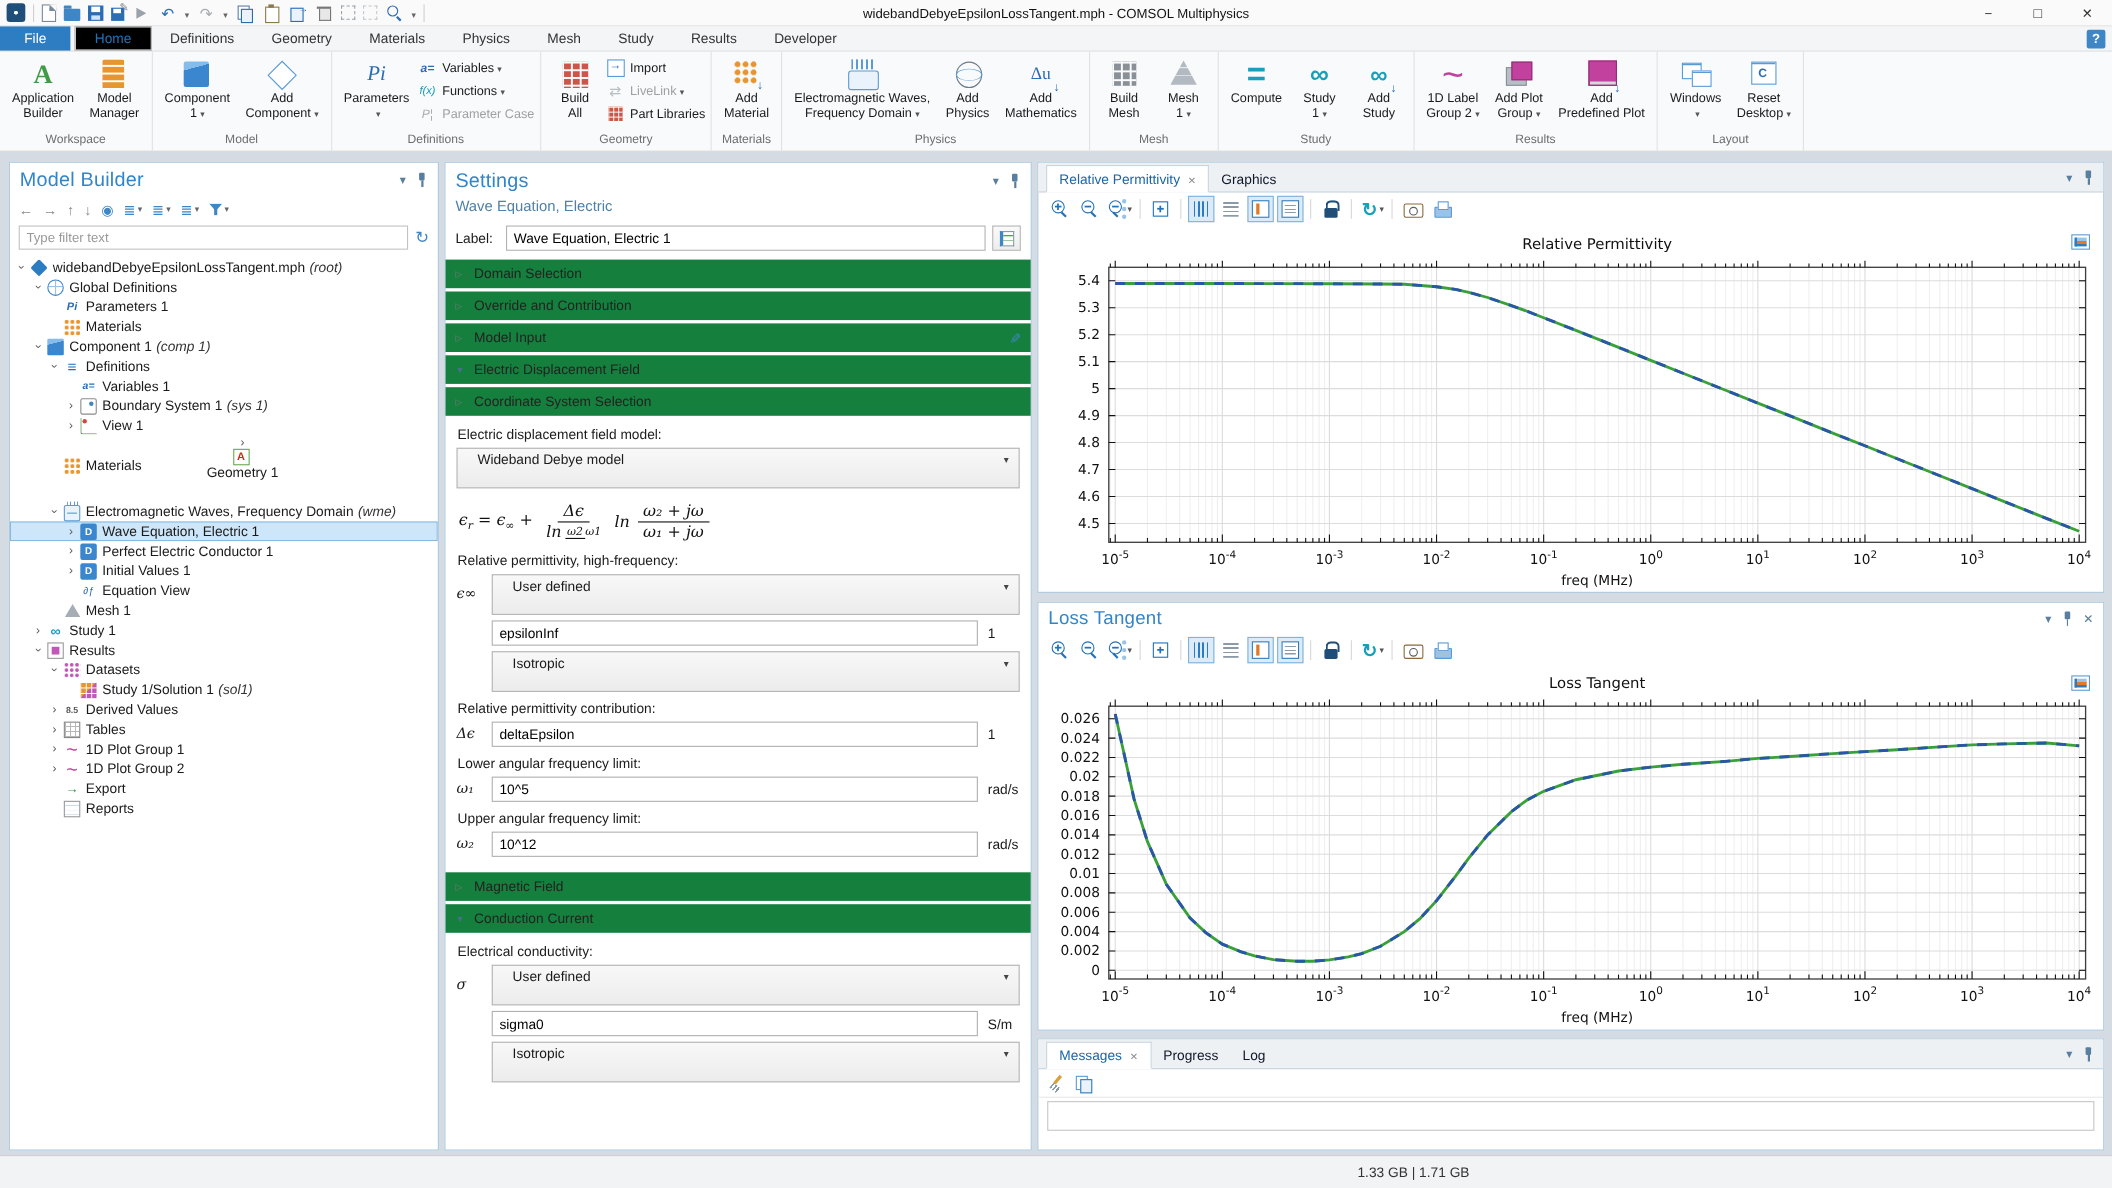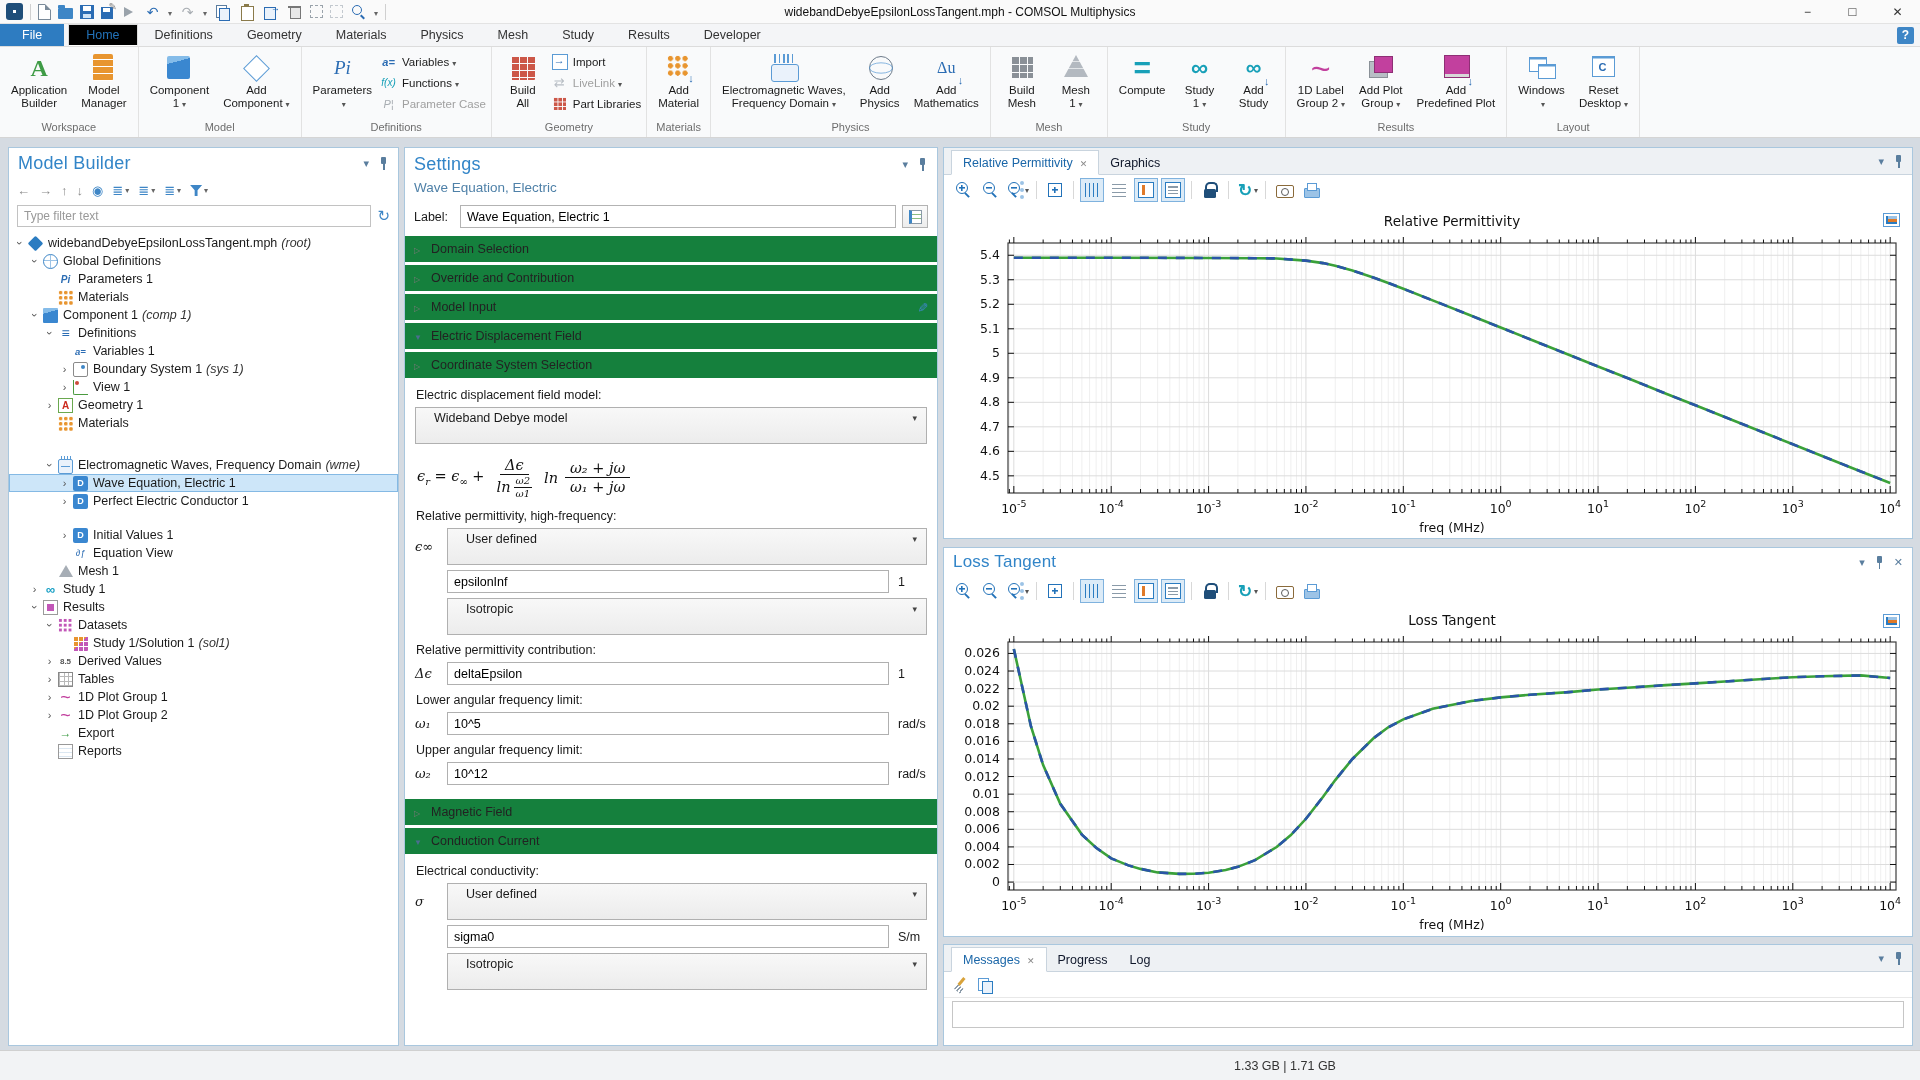--- a/index.html
+++ b/index.html
@@ -222,21 +222,21 @@
     display:flex; align-items:center; padding:0 9px 16px 18px; font-size:12.5px; }
   .fdrop .dar { margin-left:auto; font-size:9px; color:#444; }
   .frow input { flex:1; height:23px; border:1px solid #b0b0b0; padding:0 6px; font-size:12.5px; font-family:inherit; background:#fff; }
   .funit { width:38px; padding-left:9px; font-size:12.5px; flex:none; }
   .eqn { margin:12px 2px 10px 2px; font-family:"DejaVu Serif", serif; font-style:italic; font-size:14.5px;
     display:flex; align-items:center; gap:7px; color:#111; }
   .eqn sub { font-size:10px; }
   .frac { display:inline-flex; flex-direction:column; align-items:center; line-height:1.25; }
   .frac .num { padding:0 5px; border-bottom:1.3px solid #111; }
   .frac .den { padding:0 5px; display:inline-flex; align-items:center; gap:3px; }
-  .minifrac { display:inline-flex; flex-direction:column; align-items:center; font-size:10px; line-height:1.15; }
+  .minifrac { display:inline-flex; flex-direction:row; align-items:center; font-size:10px; line-height:1.15; }
   .minifrac .mnum { border-bottom:1px solid #111; padding:0 2px; }
 
   
   .gtabs { height:27px; background:#eef1f4; display:flex; align-items:flex-end; padding-left:7px; border-bottom:1px solid #c9d4de; }
   .gtab { height:25px; padding:0 11px; display:flex; align-items:center; gap:7px; font-size:12.5px; color:#0f172a; margin-bottom:-1px; }
   .gtab-active { background:#fff; border:1px solid #c9d4de; border-bottom-color:#fff; color:#1a66a8; }
   .tclose::before { content:"\2715"; font-size:9px; color:#8a8a8a; }
   .gtabs .hicons { margin-right:8px; align-self:center; }
   .gtoolbar { height:30px; display:flex; align-items:center; padding:0 8px; gap:3px; }
   .giw { width:24px; height:24px; display:flex; align-items:center; justify-content:center; position:relative; border:1px solid transparent; }
@@ -609,21 +609,21 @@
         <span class="texp texp-closed"></span>
         <span class="ti ti-boundary"></span>
         <span class="tlabel">Boundary System 1</span>
         <span class="tsuffix">(sys 1)</span>
       </div>
       <div class="trow" style="padding-left: 49px;">
         <span class="texp texp-closed"></span>
         <span class="ti ti-view"></span>
         <span class="tlabel">View 1</span>
       </div>
-      <div class="trow" style="padding-left: 34px;">
+      <div class="trow" style="padding-left: 34px; flex-direction: column;">
         <span class="texp texp-closed"></span>
         <span class="ti ti-geometry"></span>
         <span class="tlabel">Geometry 1</span>
       </div>
       <div class="trow" style="padding-left: 34px;">
         <span class="texp"></span>
         <span class="ti ti-materials"></span>
         <span class="tlabel">Materials</span>
       </div>
       <div class="trow" style="padding-left: 34px; margin-top: 24px;">
@@ -635,21 +635,21 @@
       <div class="trow selected" style="padding-left: 49px;">
         <span class="texp texp-closed"></span>
         <span class="ti ti-wave"></span>
         <span class="tlabel">Wave Equation, Electric 1</span>
       </div>
       <div class="trow" style="padding-left: 49px;">
         <span class="texp texp-closed"></span>
         <span class="ti ti-wave"></span>
         <span class="tlabel">Perfect Electric Conductor 1</span>
       </div>
-      <div class="trow" style="padding-left: 49px; margin-top: 16px;">
+      <div class="trow" style="padding-left: 49px;">
         <span class="texp texp-closed"></span>
         <span class="ti ti-wave"></span>
         <span class="tlabel">Initial Values 1</span>
       </div>
       <div class="trow" style="padding-left: 49px;">
         <span class="texp"></span>
         <span class="ti ti-eqview"></span>
         <span class="tlabel">Equation View</span>
       </div>
       <div class="trow" style="padding-left: 34px;">

